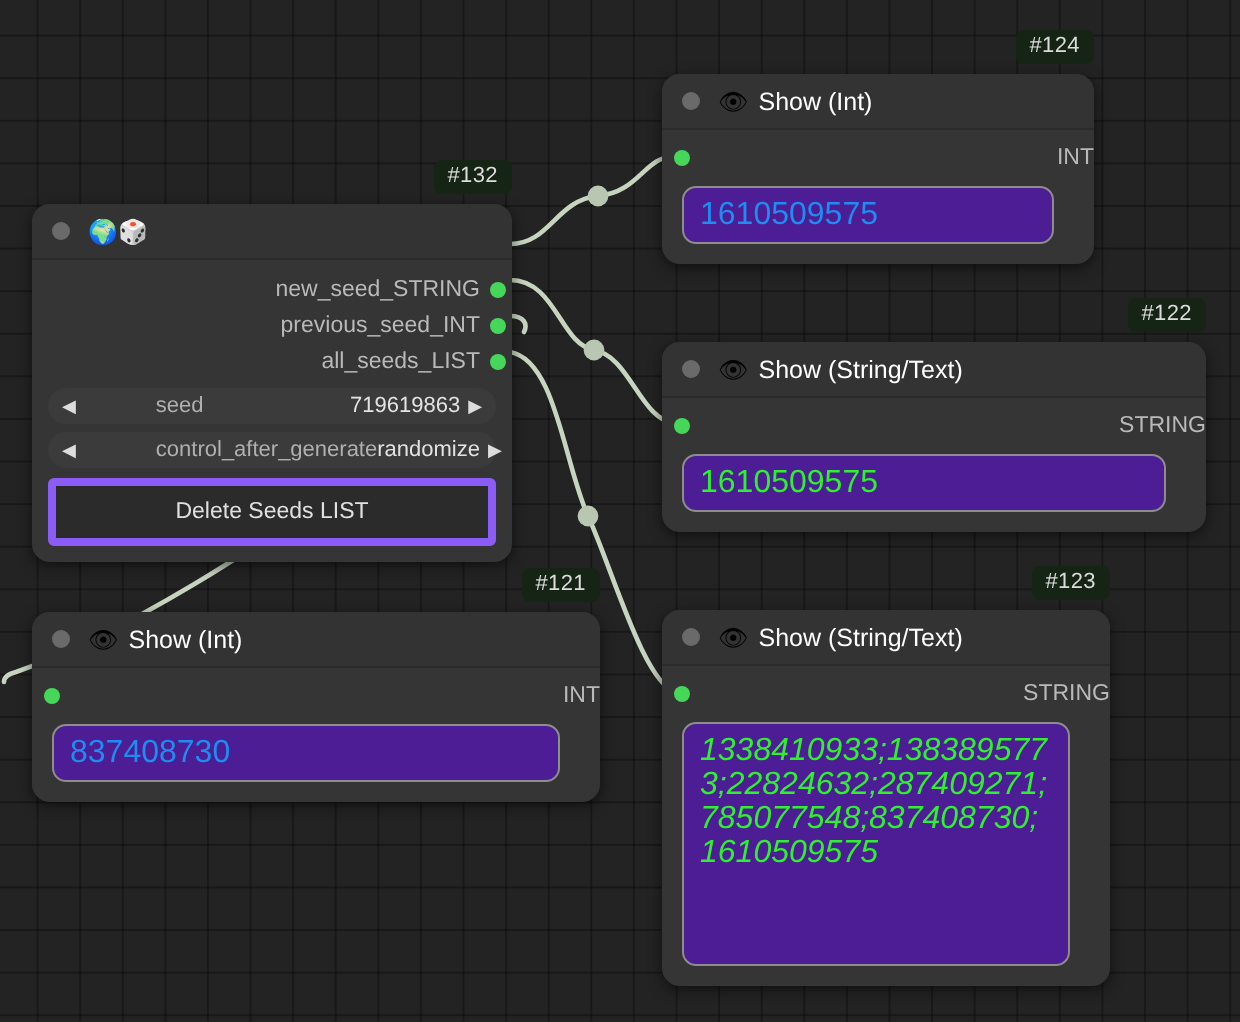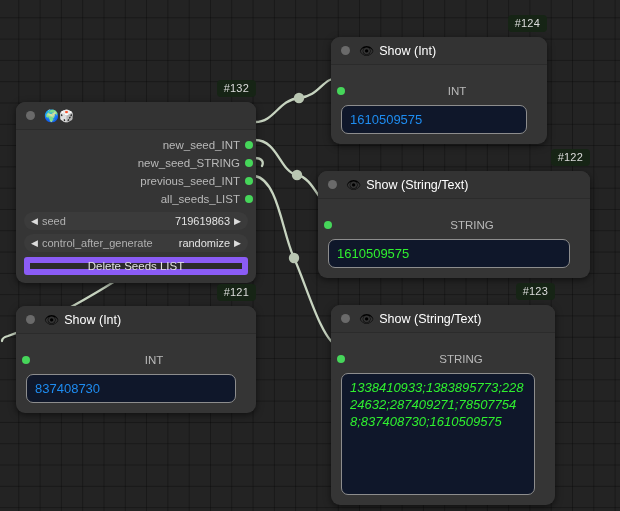--- a/index.html
+++ b/index.html
@@ -84,23 +84,22 @@
     display: flex;
     align-items: center;
     font-size: 11.5px;
     color: #b9b9b9;
   }
   .slot.out {
     justify-content: flex-end;
     padding-right: 16px;
   }
   .slot.in {
-    justify-content: center;
+    justify-content: flex-end;
     padding-left: 36px;
-    margin-top: 12px;
   }
   .dot {
     position: absolute;
     width: 8px; height: 8px;
     border-radius: 50%;
     background: #46d65a;
     top: 50%;
     transform: translateY(-50%);
   }
   .slot.out .dot { right: 3px; }
@@ -114,41 +113,41 @@
     align-items: center;
     justify-content: space-between;
     padding: 0 7px;
     font-size: 11px;
     color: #c6c6c6;
     box-sizing: border-box;
   }
   .widget .arrow { color: #dddddd; font-size: 9px; }
   .widget .wlabel { color: #b0b0b0; margin-left: 4px; }
   .widget .wvalue { color: #e3e3e3; margin-right: 4px; }
-  .widget-mid { flex: 1; display: flex; justify-content: space-between; align-items: center; }
+  .widget-mid { flex: 1; display: flex; justify-content: space-between; align-items: center; padding-left: 36px; }
   .button-widget {
     margin: 5px 8px 8px 8px;
-    height: 18px;
+    height: 34px;
     background: #2b2b2b;
-    border: 6px solid #8b5cf6;
+    border: 4px solid #8b5cf6;
     border-radius: 3px;
     display: flex;
     align-items: center;
     justify-content: center;
     font-size: 11.5px;
     color: #e0e0e0;
     box-sizing: border-box;
   }
   .valuebox {
     margin: 5px 20px 10px 10px;
-    background: #0f172a;
+    background: #4c1d95;
     border: 1px solid #8d8d8d;
     border-radius: 7px;
     padding: 5px 8px;
-    font-size: 13px;
+    font-size: 16px;
     line-height: 17px;
     word-break: break-all;
     box-sizing: border-box;
   }
   .valuebox.int { color: #1e8cf0; }
   .valuebox.str { color: #2ff02f; }
 </style>
 </head>
 <body>
 
@@ -172,24 +171,20 @@
   <div class="node" id="node-132" style="left:16px; top:82px; width:240px;margin-top:20px;">
     <div class="badge">#132</div>
     <div class="node-title">
       <span class="title-dot"></span>
       <span class="title-emoji">🌍</span>
       <span class="title-emoji">🎲</span>
     </div>
     <div class="node-body">
       <div style="height:6px"></div>
       <div class="slot out">
-        <span>new_seed_INT</span>
-        <span class="dot"></span>
-      </div>
-      <div class="slot out">
         <span>new_seed_STRING</span>
         <span class="dot"></span>
       </div>
       <div class="slot out">
         <span>previous_seed_INT</span>
         <span class="dot"></span>
       </div>
       <div class="slot out">
         <span>all_seeds_LIST</span>
         <span class="dot"></span>
@@ -224,21 +219,21 @@
     <div class="node-body">
       <div style="height:5px"></div>
       <div class="slot in">
         <span class="dot"></span>
         <span>INT</span>
       </div>
       <div class="valuebox int">1610509575</div>
     </div>
   </div>
 
-  <div class="node" id="node-122" style="left:318px; top:171px; width:272px;">
+  <div class="node" id="node-122" style="left:331px; top:171px; width:272px;">
     <div class="badge">#122</div>
     <div class="node-title">
       <span class="title-dot"></span>
       <span class="title-emoji">👁</span>
       <span class="title-text">Show (String/Text)</span>
     </div>
     <div class="node-body">
       <div style="height:5px"></div>
       <div class="slot in">
         <span class="dot"></span>
@@ -258,21 +253,21 @@
     <div class="node-body">
       <div style="height:5px"></div>
       <div class="slot in">
         <span class="dot"></span>
         <span>STRING</span>
       </div>
       <div class="valuebox str" style="height:122px; overflow:hidden;font-style:italic;">1338410933;1383895773;22824632;287409271;785077548;837408730;1610509575</div>
     </div>
   </div>
 
-  <div class="node" id="node-121" style="left:16px; top:306px; width:240px;">
+  <div class="node" id="node-121" style="left:16px; top:306px; width:284px;">
     <div class="badge">#121</div>
     <div class="node-title">
       <span class="title-dot"></span>
       <span class="title-emoji">👁</span>
       <span class="title-text">Show (Int)</span>
     </div>
     <div class="node-body">
       <div style="height:5px"></div>
       <div class="slot in">
         <span class="dot"></span>

